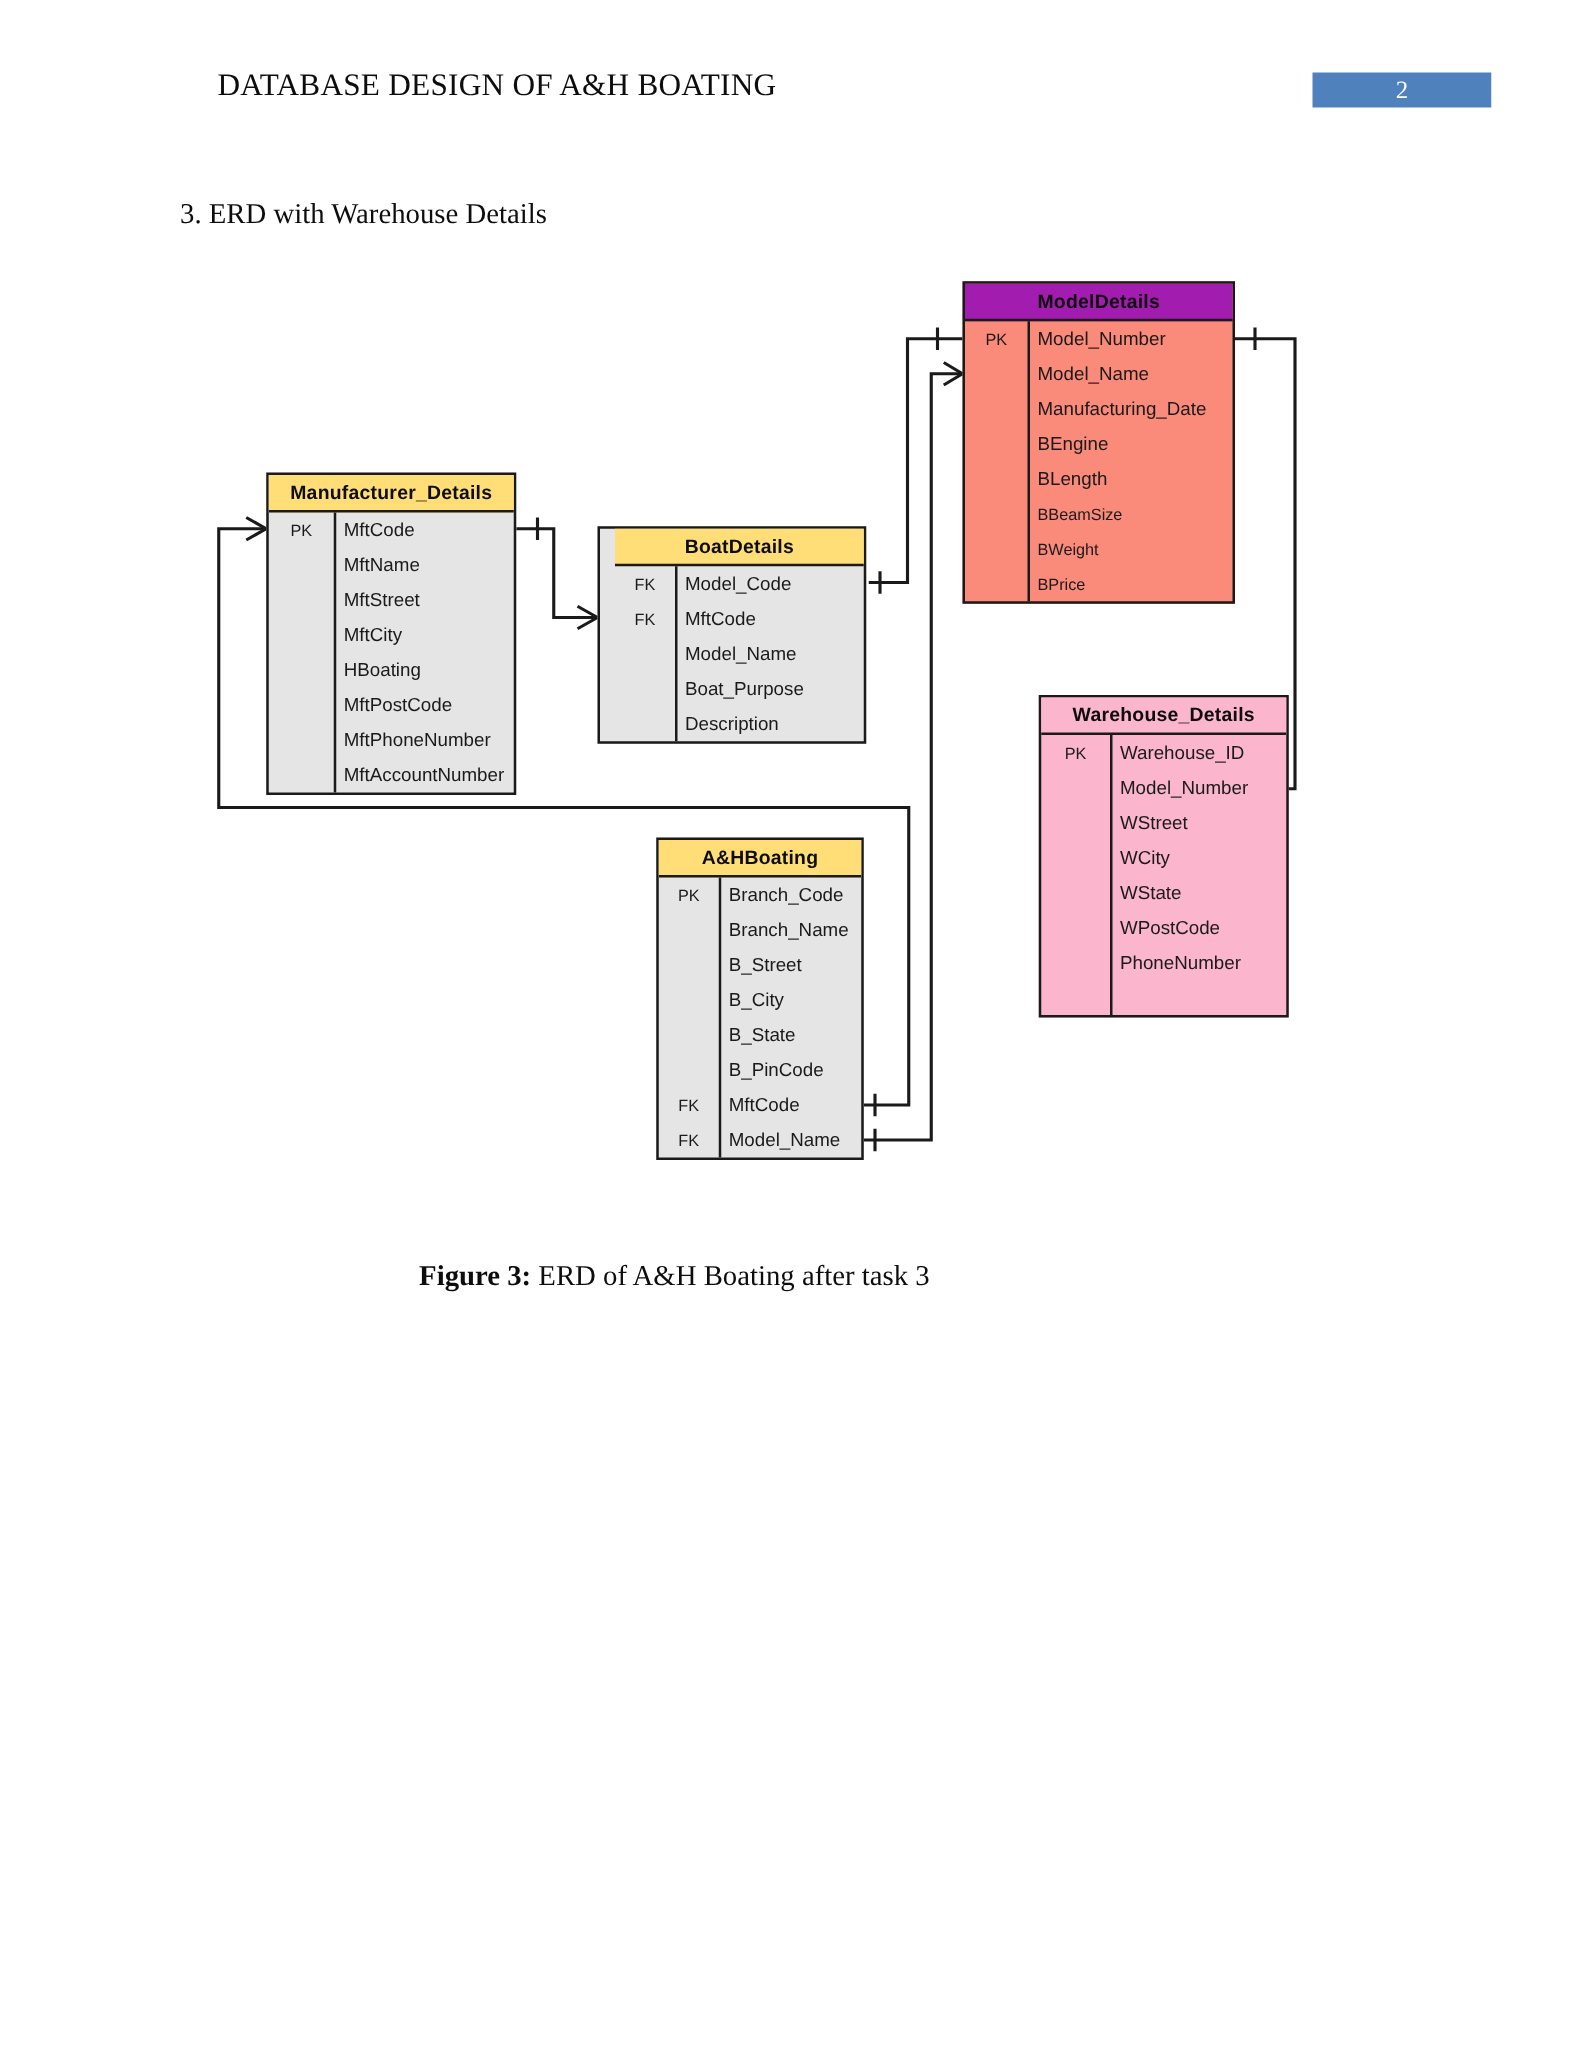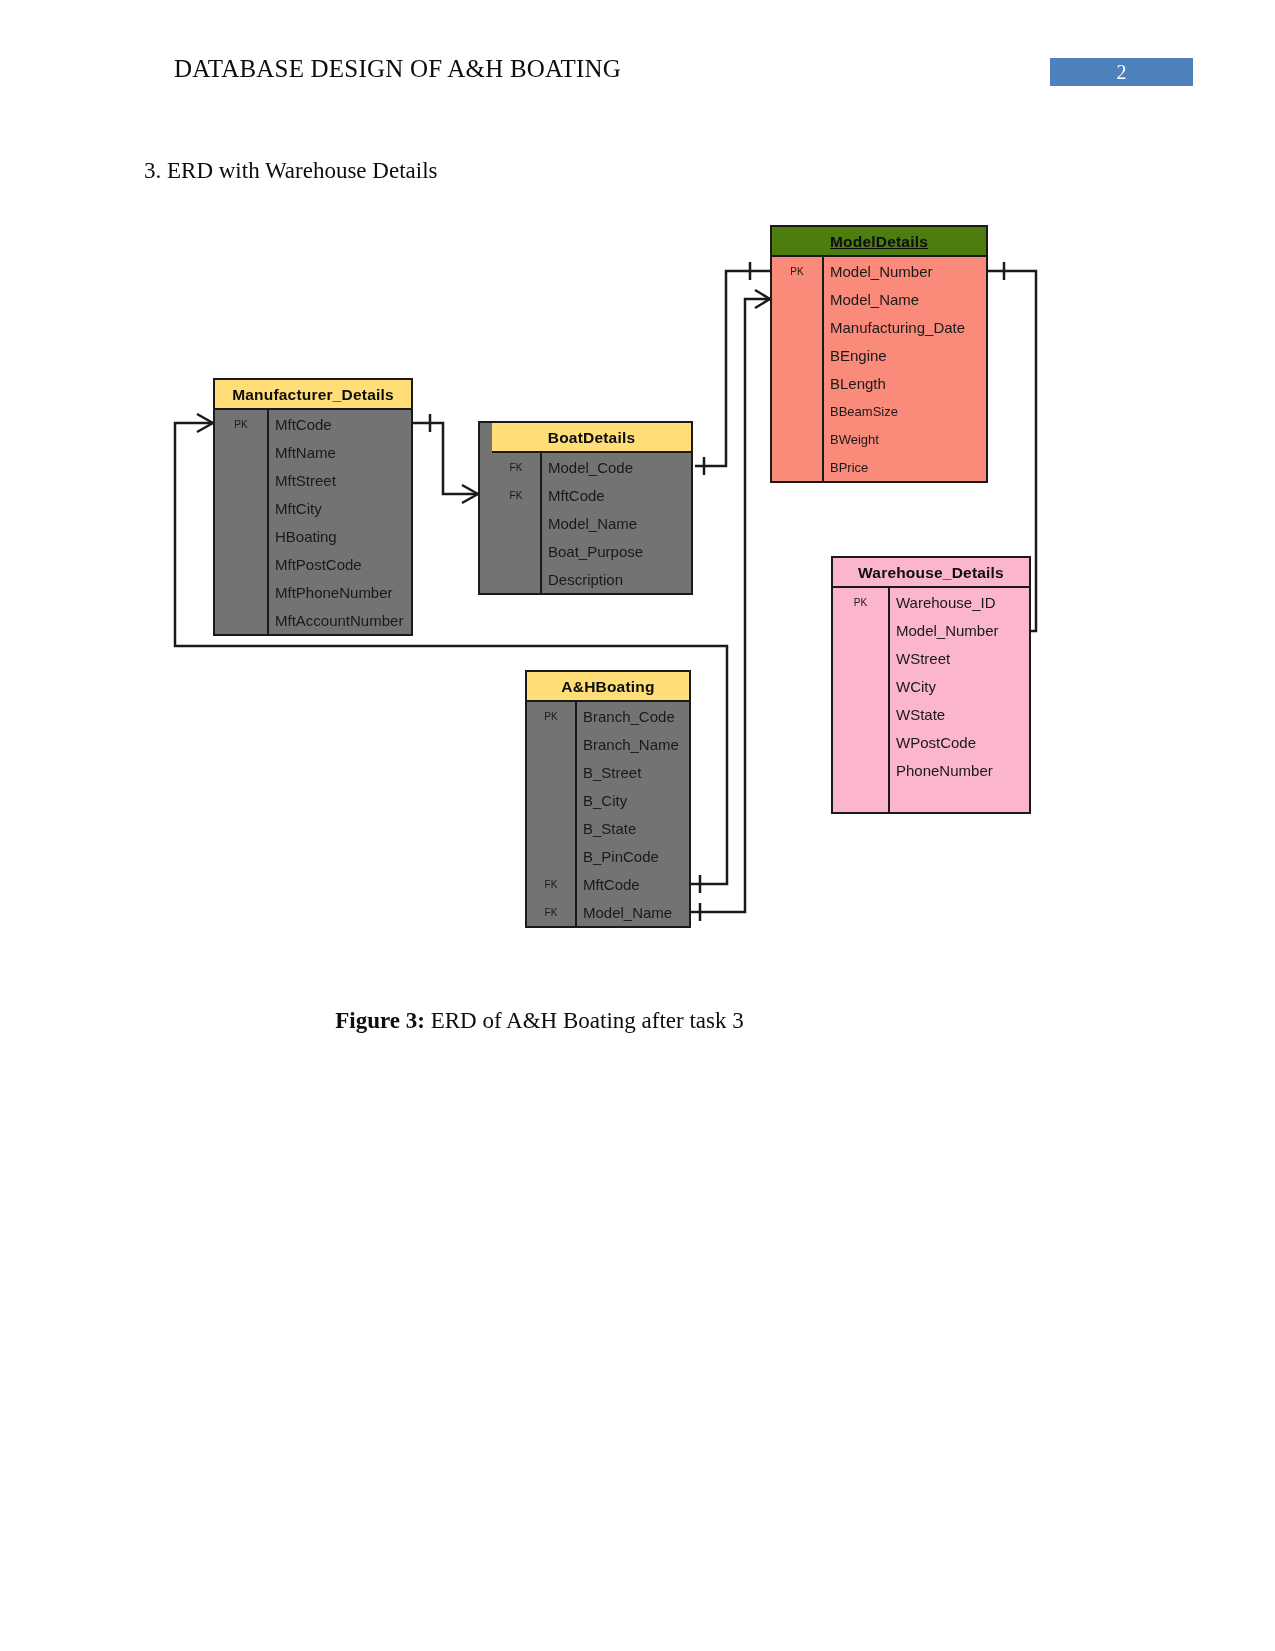--- a/index.html
+++ b/index.html
@@ -79,38 +79,38 @@
     border-left: 2px solid #1a1a1a;
   }
   .attr-row {
     display: flex;
     align-items: center;
     height: 28px;
   }
   .attr-key {
     flex: none;
     text-align: center;
-    font-size: 10px;
+    font-size: 13px;
     color: #1a1a1a;
   }
   .attr-name {
     flex: 1;
     font-size: 15px;
     color: #1a1a1a;
     white-space: nowrap;
     padding-left: 8px;
     overflow: visible;
   }
   .small-attr .attr-name { font-size: 13px; }
 
   
-  .ent-yellow { background: #737373; }
+  .ent-yellow { background: #e5e5e5; }
   .ent-yellow .entity-title { background: #ffdd77; }
   .ent-salmon { background: #fa8a7a; }
-  .ent-salmon .entity-title { background: #4d7c0f; text-decoration: underline; }
+  .ent-salmon .entity-title { background: #a21caf; }
   .ent-pink { background: #fbb5cd; margin-left: 28px; }
   .ent-pink .entity-title { background: #fbb5cd; }
 
   
   #entity-manufacturer { left: 213px; top: 188px; width: 200px; }
   #entity-manufacturer .attr-key { width: 52px; }
   #entity-manufacturer .entity-col-sep { left: 52px; }
 
   #entity-boat { left: 478px; top: 231px; width: 215px; padding-left: 12px; }
   #entity-boat .attr-key { width: 48px; }

